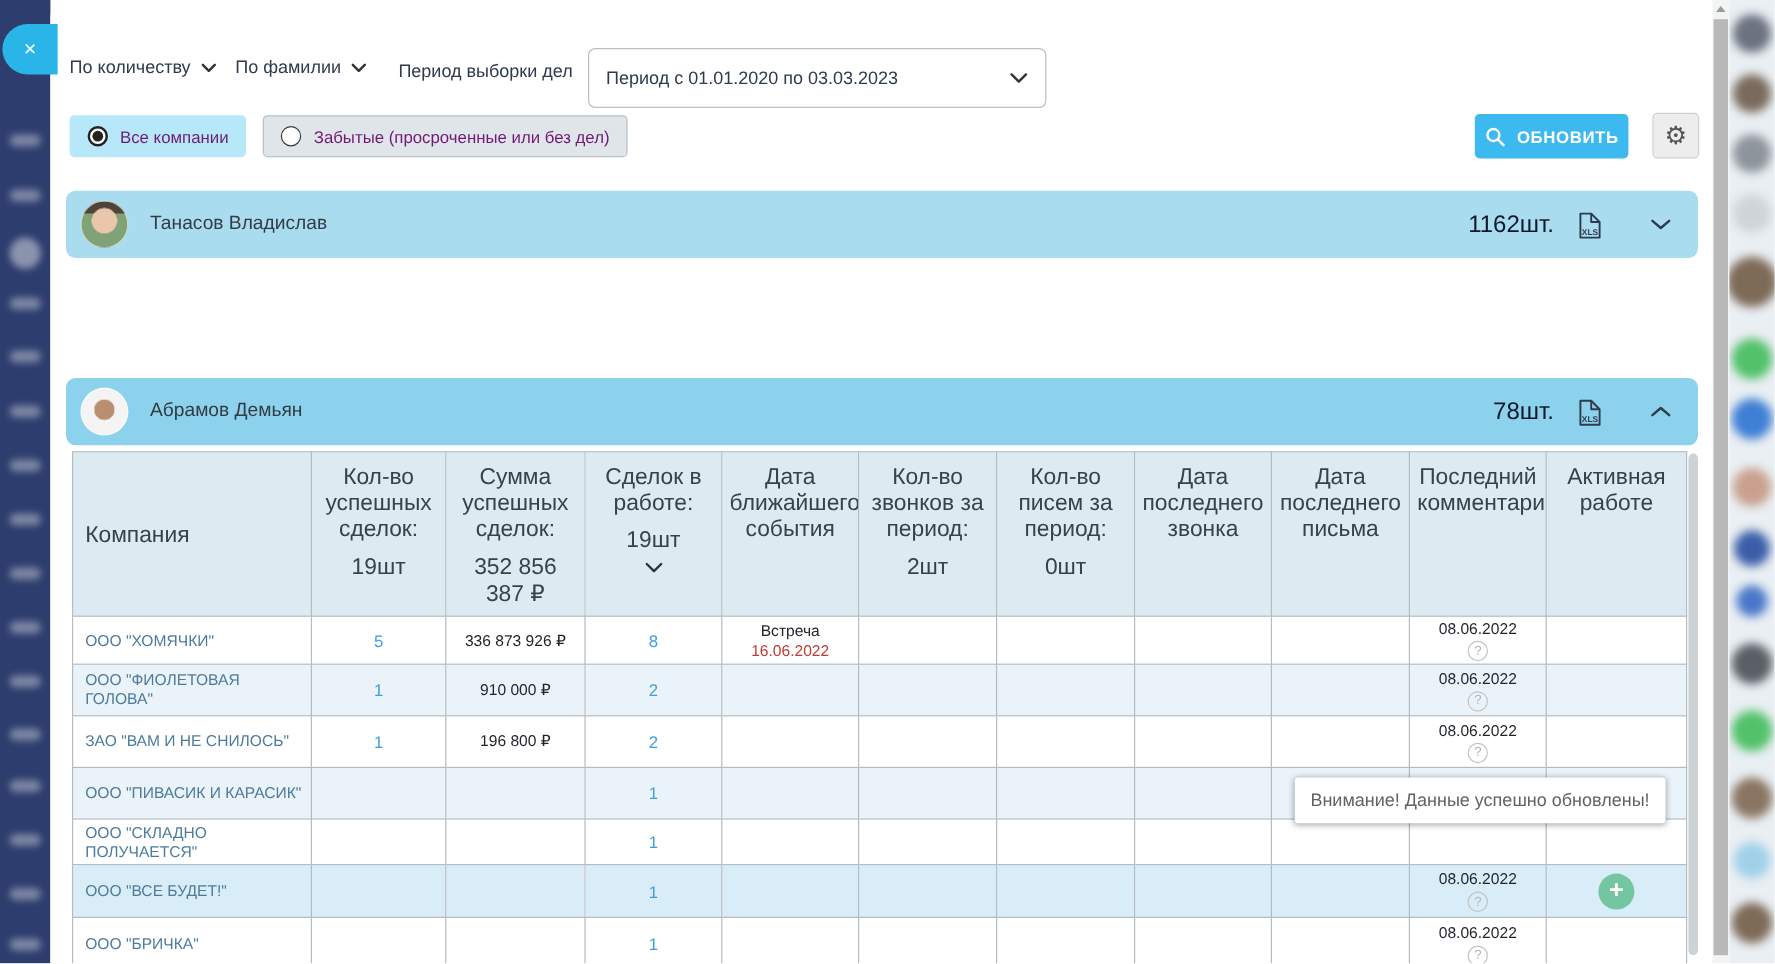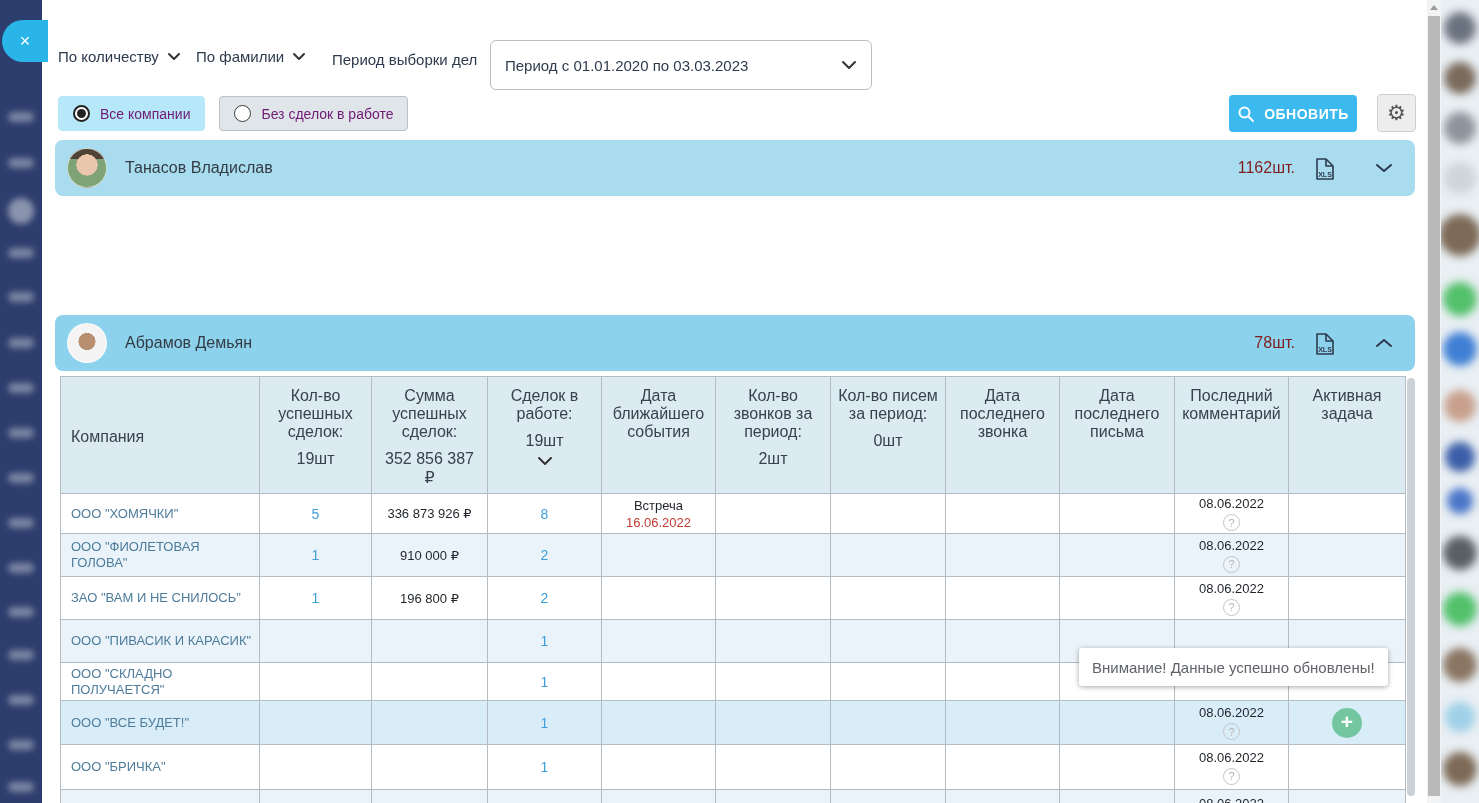--- a/index.html
+++ b/index.html
@@ -49,28 +49,28 @@
     display:flex; align-items:center; padding:0 22px 0 12px; z-index:3; cursor:pointer; }
   .mbar.expanded { background:#8dd2ec; }
   .avatar { width:40px; height:40px; border-radius:50%; flex:0 0 auto; border:1px solid rgba(255,255,255,.6); }
   .av1 { background:radial-gradient(circle at 50% 42%, #e9c6ac 0 36%, transparent 37%),
           linear-gradient(180deg,#4e4336 0 26%, #7fa276 26% 100%); }
   .av2 { background:radial-gradient(circle at 50% 44%, #d9b49a 0 32%, transparent 33%),
           linear-gradient(180deg,#233028 0 100%); }
   .av3 { background:radial-gradient(circle at 50% 46%, #b98f72 0 30%, transparent 31%),
           linear-gradient(180deg,#f4f4f4 0 100%); }
   .mname { margin-left:18px; font-size:16px; color:#333b44; }
-  .mcount { margin-left:auto; font-size:16px; color:#7f1d1d; }
+  .mcount { margin-left:auto; font-size:20px; color:#0f172a; }
   .xls { margin-left:18px; display:flex; }
   .mchev { margin-left:38px; display:flex; }
   
   .tbl-wrap { position:absolute; left:60px; top:376px; width:1345px; z-index:3; }
   table { border-collapse:collapse; table-layout:fixed; width:1345px; background:#fff; }
   th, td { border:1px solid #b3bcc3; overflow:hidden; }
-  thead th { background:#dcebf2; font-size:16px; font-weight:normal; color:#38424c; text-align:center;
+  thead th { background:#dcebf2; font-size:19px; font-weight:normal; color:#38424c; text-align:center;
     vertical-align:top; padding:10px 6px 6px; height:86px; }
   thead th.col-company { text-align:left; vertical-align:middle; padding-left:10px; }
   .hval { margin-top:9px; }
   .hchev { margin-top:6px; display:flex; justify-content:center; }
   td { font-size:13px; text-align:center; color:#1f2429; padding:2px 6px; position:relative; }
   td.c-company { text-align:left; color:#4d7c9b; padding-left:10px; line-height:16px; }
   td.num { color:#3f9fd8; font-size:14px; }
   tr.tint { background:#e9f3f9; }
   tr.hl { background:#d9edf8; }
   .event-name { color:#1f2429; }
@@ -149,36 +149,36 @@
     </span>
   </div>
 
   <div class="chips">
     <div class="chip selected">
       <span class="radio on"></span>
       <span>Все компании</span>
     </div>
     <div class="chip">
       <span class="radio"></span>
-      <span>Без сделок в работе</span>
+      <span>Забытые (просроченные или без дел)</span>
     </div>
   </div>
 
   <button class="refresh-btn">
     <svg width="18" height="18" viewBox="0 0 18 18">
         <circle cx="7.5" cy="7.5" r="5" fill="none" stroke="#fff" stroke-width="2"></circle>
         <line x1="11.5" y1="11.5" x2="16" y2="16" stroke="#fff" stroke-width="2" stroke-linecap="round"></line>
       </svg>
     <span>ОБНОВИТЬ</span>
   </button>
   <div class="gear-btn">
     <span>⚙</span>
   </div>
 
-  <div class="mbar" style="top:140px;">
+  <div class="mbar" style="top:159px;">
     <div class="avatar av1"></div>
     <div class="mname">Танасов Владислав</div>
     <div class="mcount">1162шт.</div>
     <span class="xls">
       <svg width="24" height="27" viewBox="0 0 24 27">
           <path d="M4 4 h9 l7 7 v13 h-16 z" fill="none" stroke="#2e3b4e" stroke-width="1.6" stroke-linejoin="round"></path>
           <path d="M13 4 v7 h7" fill="none" stroke="#2e3b4e" stroke-width="1.6" stroke-linejoin="round"></path>
           <text x="12" y="22" text-anchor="middle" font-size="7" font-weight="bold" fill="#2e3b4e" font-family="Liberation Sans, sans-serif">XLS</text>
         </svg>
     </span>
@@ -246,21 +246,21 @@
             <div>Кол-во звонков за период:</div>
             <div class="hval">2шт</div>
           </th>
           <th>
             <div>Кол-во писем за период:</div>
             <div class="hval">0шт</div>
           </th>
           <th>Дата последнего звонка</th>
           <th>Дата последнего письма</th>
           <th>Последний комментарий</th>
-          <th>Активная задача</th>
+          <th>Активная работе</th>
         </tr>
       </thead>
       <tbody>
         <tr style="height:40px;">
           <td class="c-company">ООО "ХОМЯЧКИ"</td>
           <td class="num">5</td>
           <td>336 873 926 ₽</td>
           <td class="num">8</td>
           <td>
             <div class="event-name">Встреча</div>

